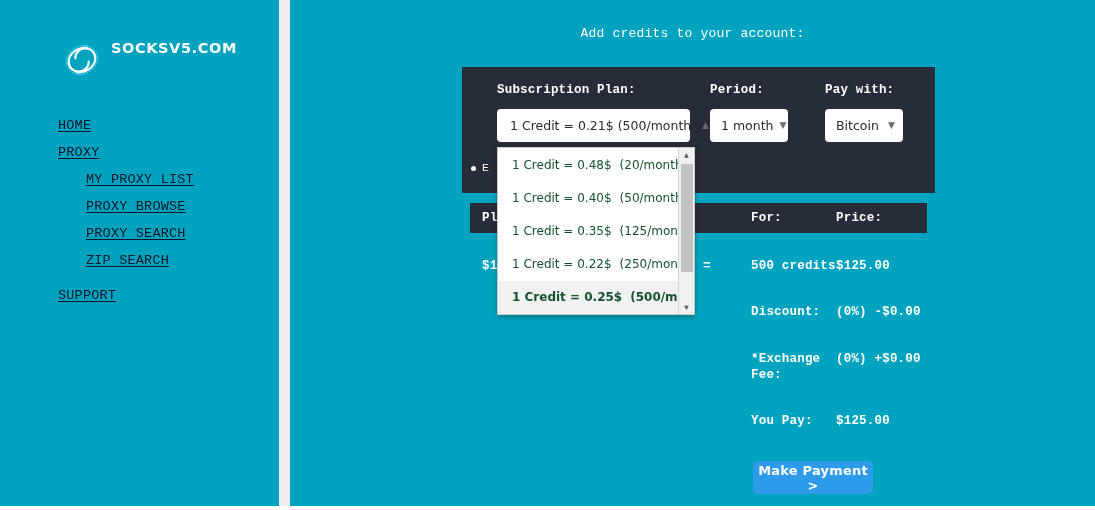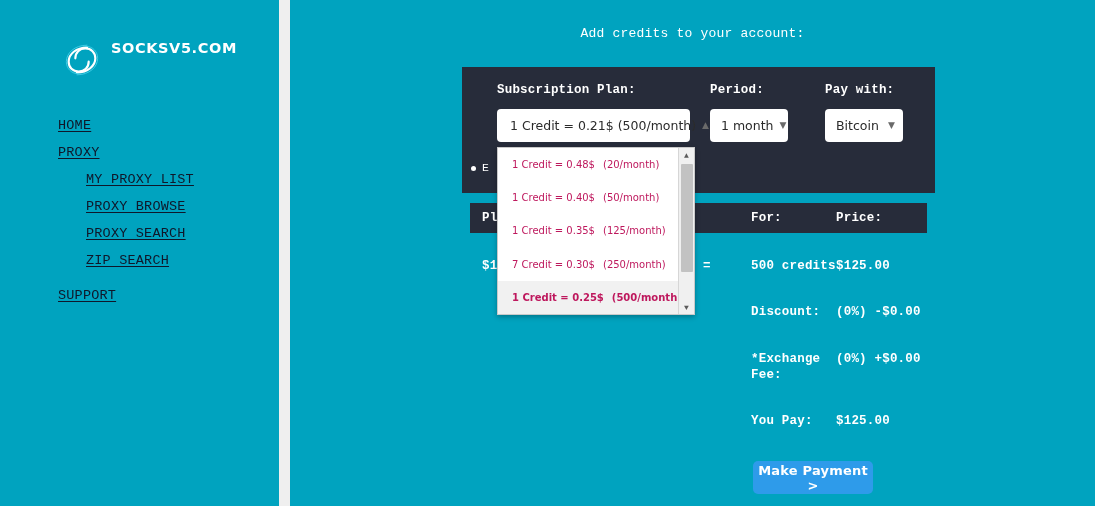--- a/index.html
+++ b/index.html
@@ -277,22 +277,22 @@
     width: 181px;
     height: 166px;
   }
   .plan-option {
     height: 33.2px;
     display: flex;
     align-items: center;
     box-sizing: border-box;
     padding-left: 14px;
     font-family: "DejaVu Sans", "Liberation Sans", sans-serif;
-    font-size: 10px;
-    color: #be185d;
+    font-size: 12px;
+    color: #14532d;
     white-space: nowrap;
     cursor: pointer;
   }
   .plan-option.selected {
     background: #f1f1f1;
     font-weight: bold;
   }
   .po-rate { display: inline-block; }
   .po-qty  { display: inline-block; margin-left: 8px; }
 
@@ -443,21 +443,21 @@
           <span class="po-rate">1 Credit = 0.40$</span>
           <span class="po-qty">(50/month)</span>
         </div>
 
         <div class="plan-option">
           <span class="po-rate">1 Credit = 0.35$</span>
           <span class="po-qty">(125/month)</span>
         </div>
 
         <div class="plan-option">
-          <span class="po-rate">7 Credit = 0.30$</span>
+          <span class="po-rate">1 Credit = 0.22$</span>
           <span class="po-qty">(250/month)</span>
         </div>
 
         <div class="plan-option selected">
           <span class="po-rate">1 Credit = 0.25$</span>
           <span class="po-qty">(500/month)</span>
         </div>
       </div>
 
       <div id="dropdown-scrollbar">

